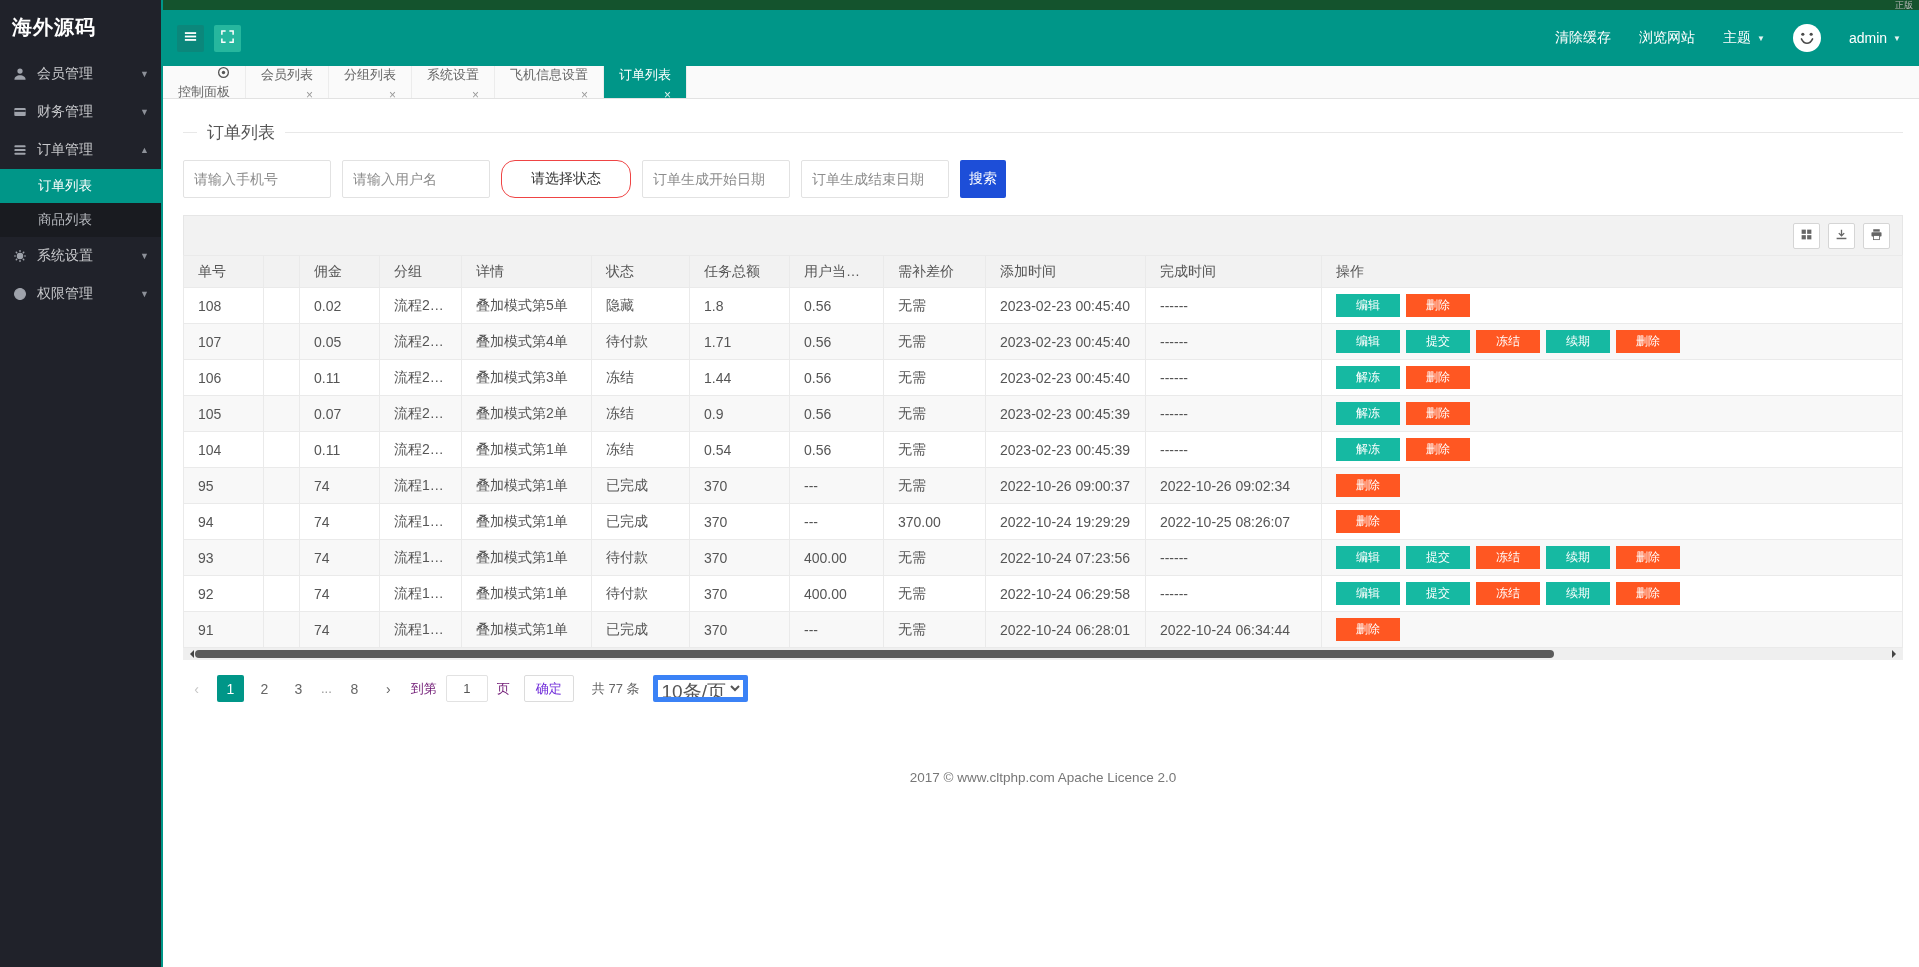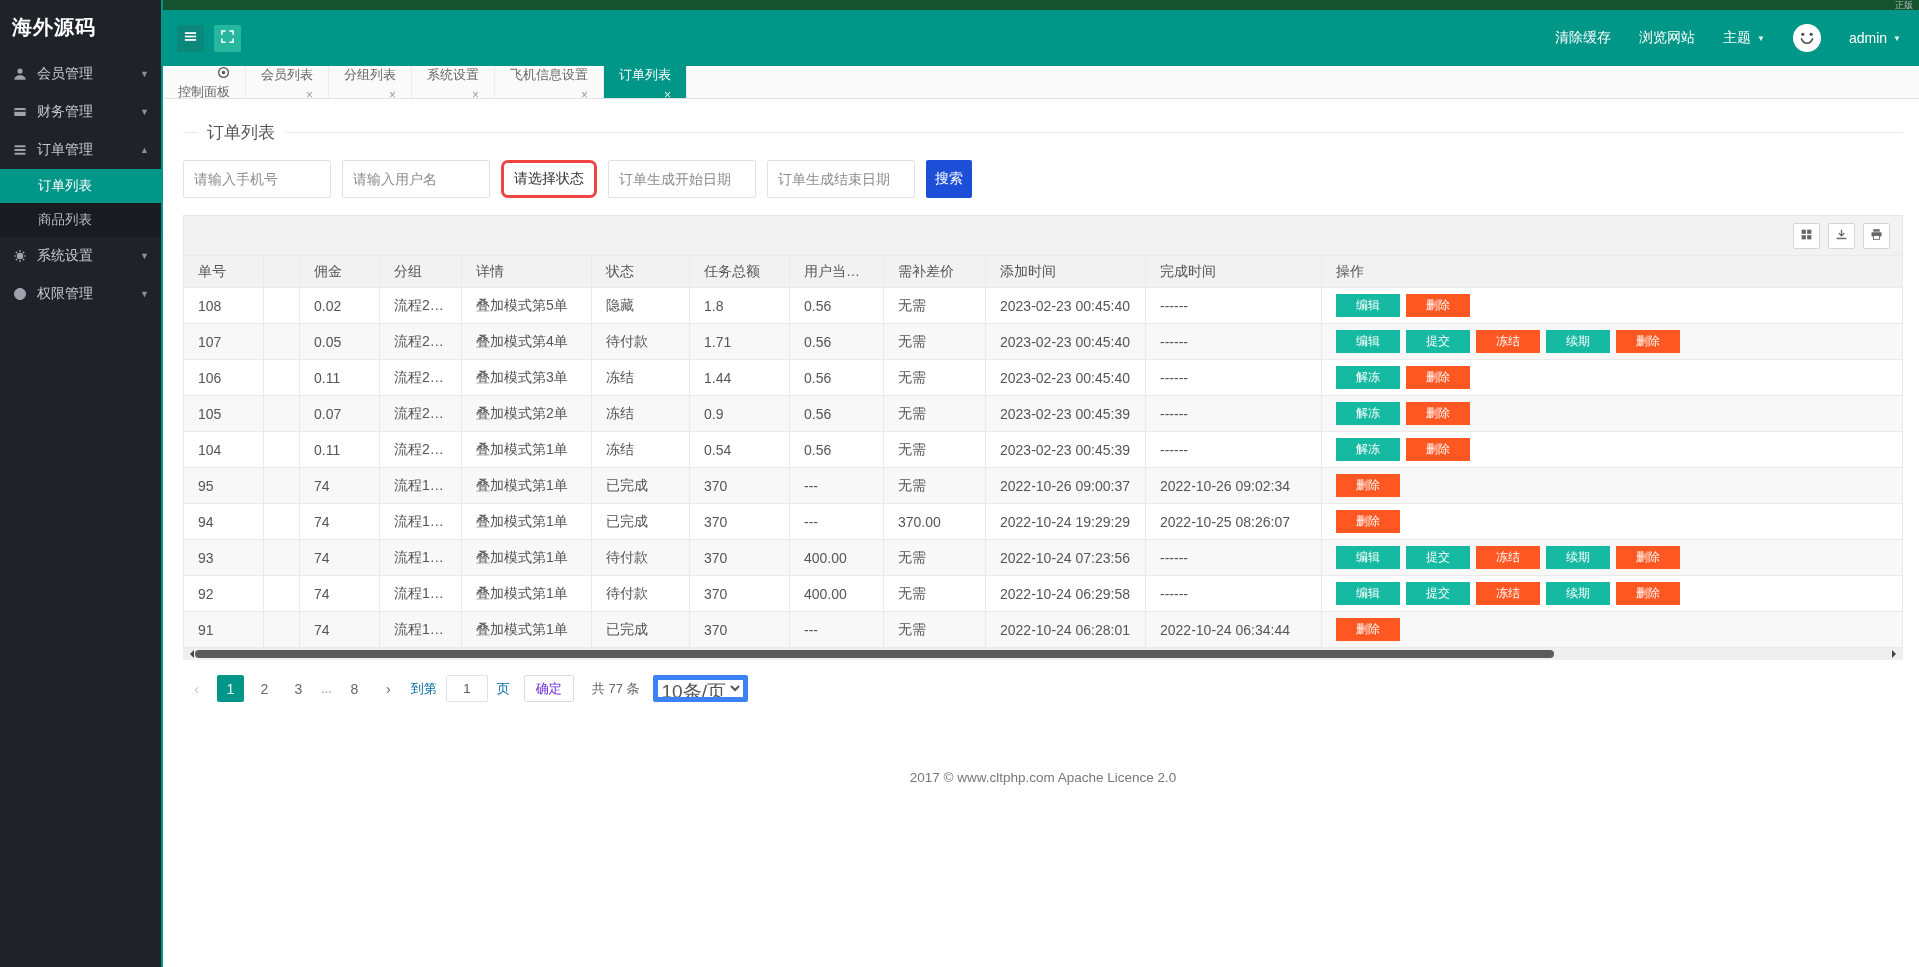--- a/index.html
+++ b/index.html
@@ -48,21 +48,21 @@
   .content { flex:1; min-height:0; padding:10px 16px 0 20px; display:flex; flex-direction:column; }
   .page-title-wrap { display:flex; align-items:center; margin:12px 0 16px; }
   .hline { height:1px; background:#e8e8e8; }
   .hline-short { width:14px; }
   .hline-long { flex:1; }
   .page-title { font-size:17px; color:#555; padding:0 10px; white-space:nowrap; }
 
   .search-row { display:flex; gap:11px; margin-bottom:17px; align-items:center; }
   .search-row input { height:38px; border:1px solid #e2e2e2; border-radius:2px; padding:16px 10px; font-size:14px; color:#666; width:148px; outline:none; background:#fff; }
   .search-row input::placeholder { color:#8c8c8c; }
-  .status-select { height:38px; min-width:90px; border:3px solid #ef4444; border-radius:7px; display:flex; align-items:center; justify-content:center; padding:0 10px; font-size:14px; color:#333; cursor:pointer; background:#fff; white-space:nowrap; }
+  .status-select { height:38px; min-width:90px; border:1px solid #ef4444; border-radius:14px; display:flex; align-items:center; justify-content:center; padding:0 29px; font-size:14px; color:#333; cursor:pointer; background:#fff; white-space:nowrap; }
   .btn-search { height:38px; background:#1d4ed8; color:#fff; border:none; border-radius:2px; padding:0 9px; font-size:14px; cursor:pointer; }
 
   .table-toolbar { height:40px; background:#f2f2f2; border:1px solid #e6e6e6; border-bottom:none; display:flex; align-items:center; justify-content:flex-end; gap:8px; padding:0 12px; }
   .tool-btn { width:27px; height:26px; background:#fff; border:1px solid #d5d5d5; border-radius:2px; display:flex; align-items:center; justify-content:center; color:#666; cursor:pointer; }
   .tool-btn svg { width:13px; height:13px; fill:currentColor; stroke:none; }
 
   table.grid { width:100%; border-collapse:collapse; font-size:14px; color:#555; table-layout:fixed; background:#fff; }
   .grid th, .grid td { border:1px solid #eaeaea; padding:6px 14px; text-align:left; white-space:nowrap; overflow:hidden; text-overflow:ellipsis; height:32px; }
   .grid th { background:#f2f2f2; font-weight:normal; color:#555; }
   .grid tbody tr:nth-child(even) { background:#f8f8f8; }
@@ -75,21 +75,21 @@
   .hs-arrow { width:0; height:0; border:4px solid transparent; }
   .hs-arrow.left { border-right-color:#444; margin-left:3px; }
   .hs-arrow.right { border-left-color:#444; margin-right:3px; margin-left:auto; }
   .hs-thumb { position:absolute; left:12px; top:2px; width:79%; height:8px; background:#5b5b5b; border-radius:4px; cursor:grab; }
 
   .pager { display:flex; align-items:center; gap:7px; margin:15px 0 0; font-size:13px; color:#666; }
   .page-btn { min-width:27px; height:27px; display:flex; align-items:center; justify-content:center; cursor:pointer; color:#666; border-radius:2px; padding:0 4px; font-size:14px; }
   .page-btn.active { background:#009688; color:#fff; }
   .page-btn.disabled { color:#c6c6c6; cursor:default; }
   .page-ellipsis { color:#999; padding:0 2px; }
-  .jump-label { color:#0369a1; margin:0 2px; }
+  .jump-label { color:#701a75; margin:0 2px; }
   .jump-input { width:42px; height:27px; border:1px solid #e2e2e2; border-radius:2px; text-align:center; font-size:13px; color:#555; outline:none; }
   .confirm-btn { height:27px; padding:0 11px; background:#fff; border:1px solid #dcdcdc; border-radius:2px; color:#6d28d9; cursor:pointer; margin:0 5px; font-size:13px; font-family:inherit; }
   .total-label { color:#666; margin:0 6px; }
   .page-size { height:27px; border:5px solid #3b82f6; border-radius:2px; color:#555; background:#fff; font-size:19px; font-family:inherit; outline:none; }
 
   .footer { margin-top:auto; text-align:center; color:#777; font-size:13.5px; padding-bottom:182px; }
 </style>
 </head>
 <body>
 

